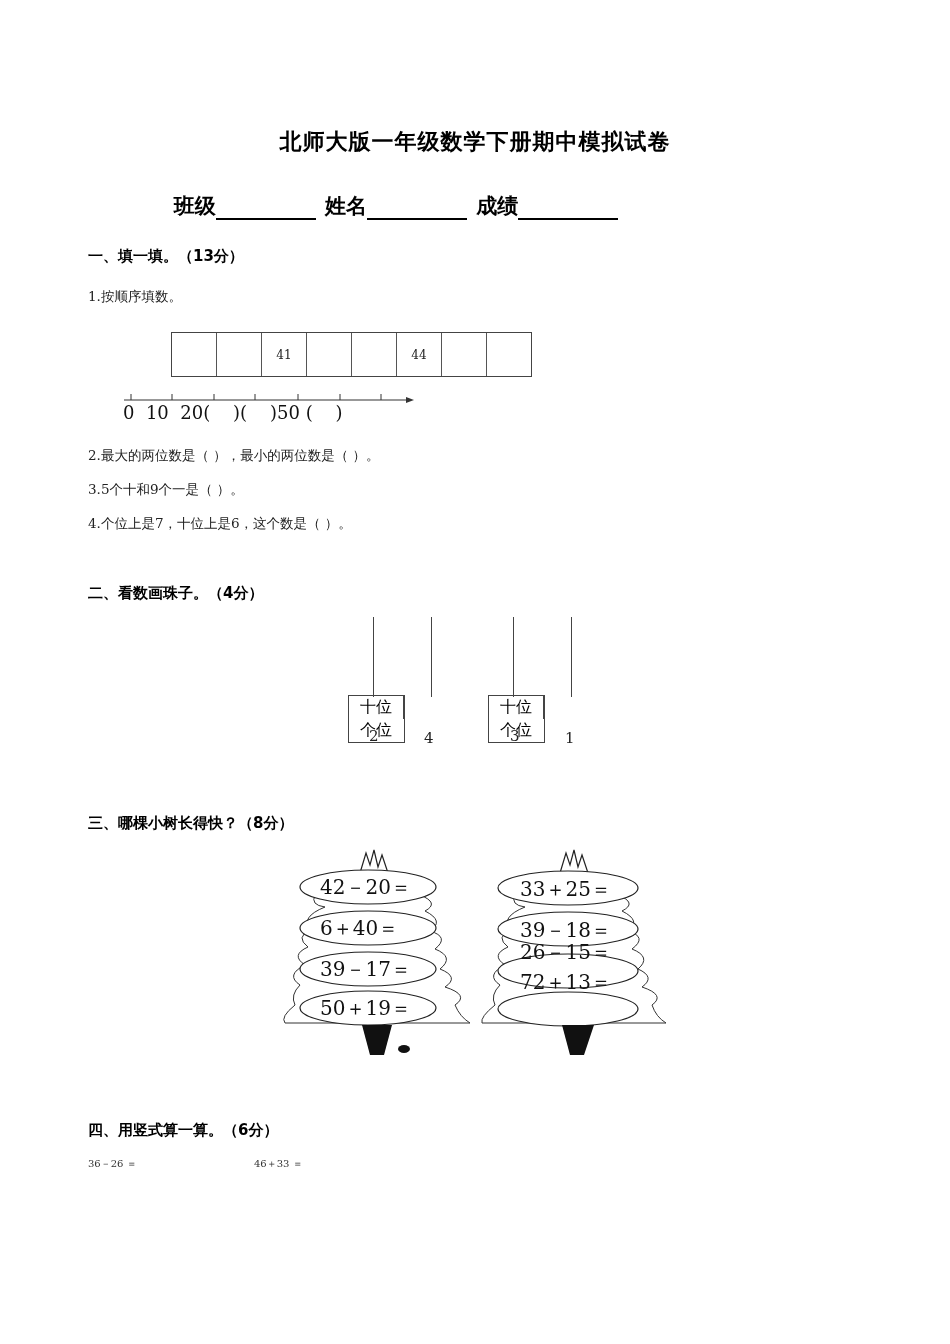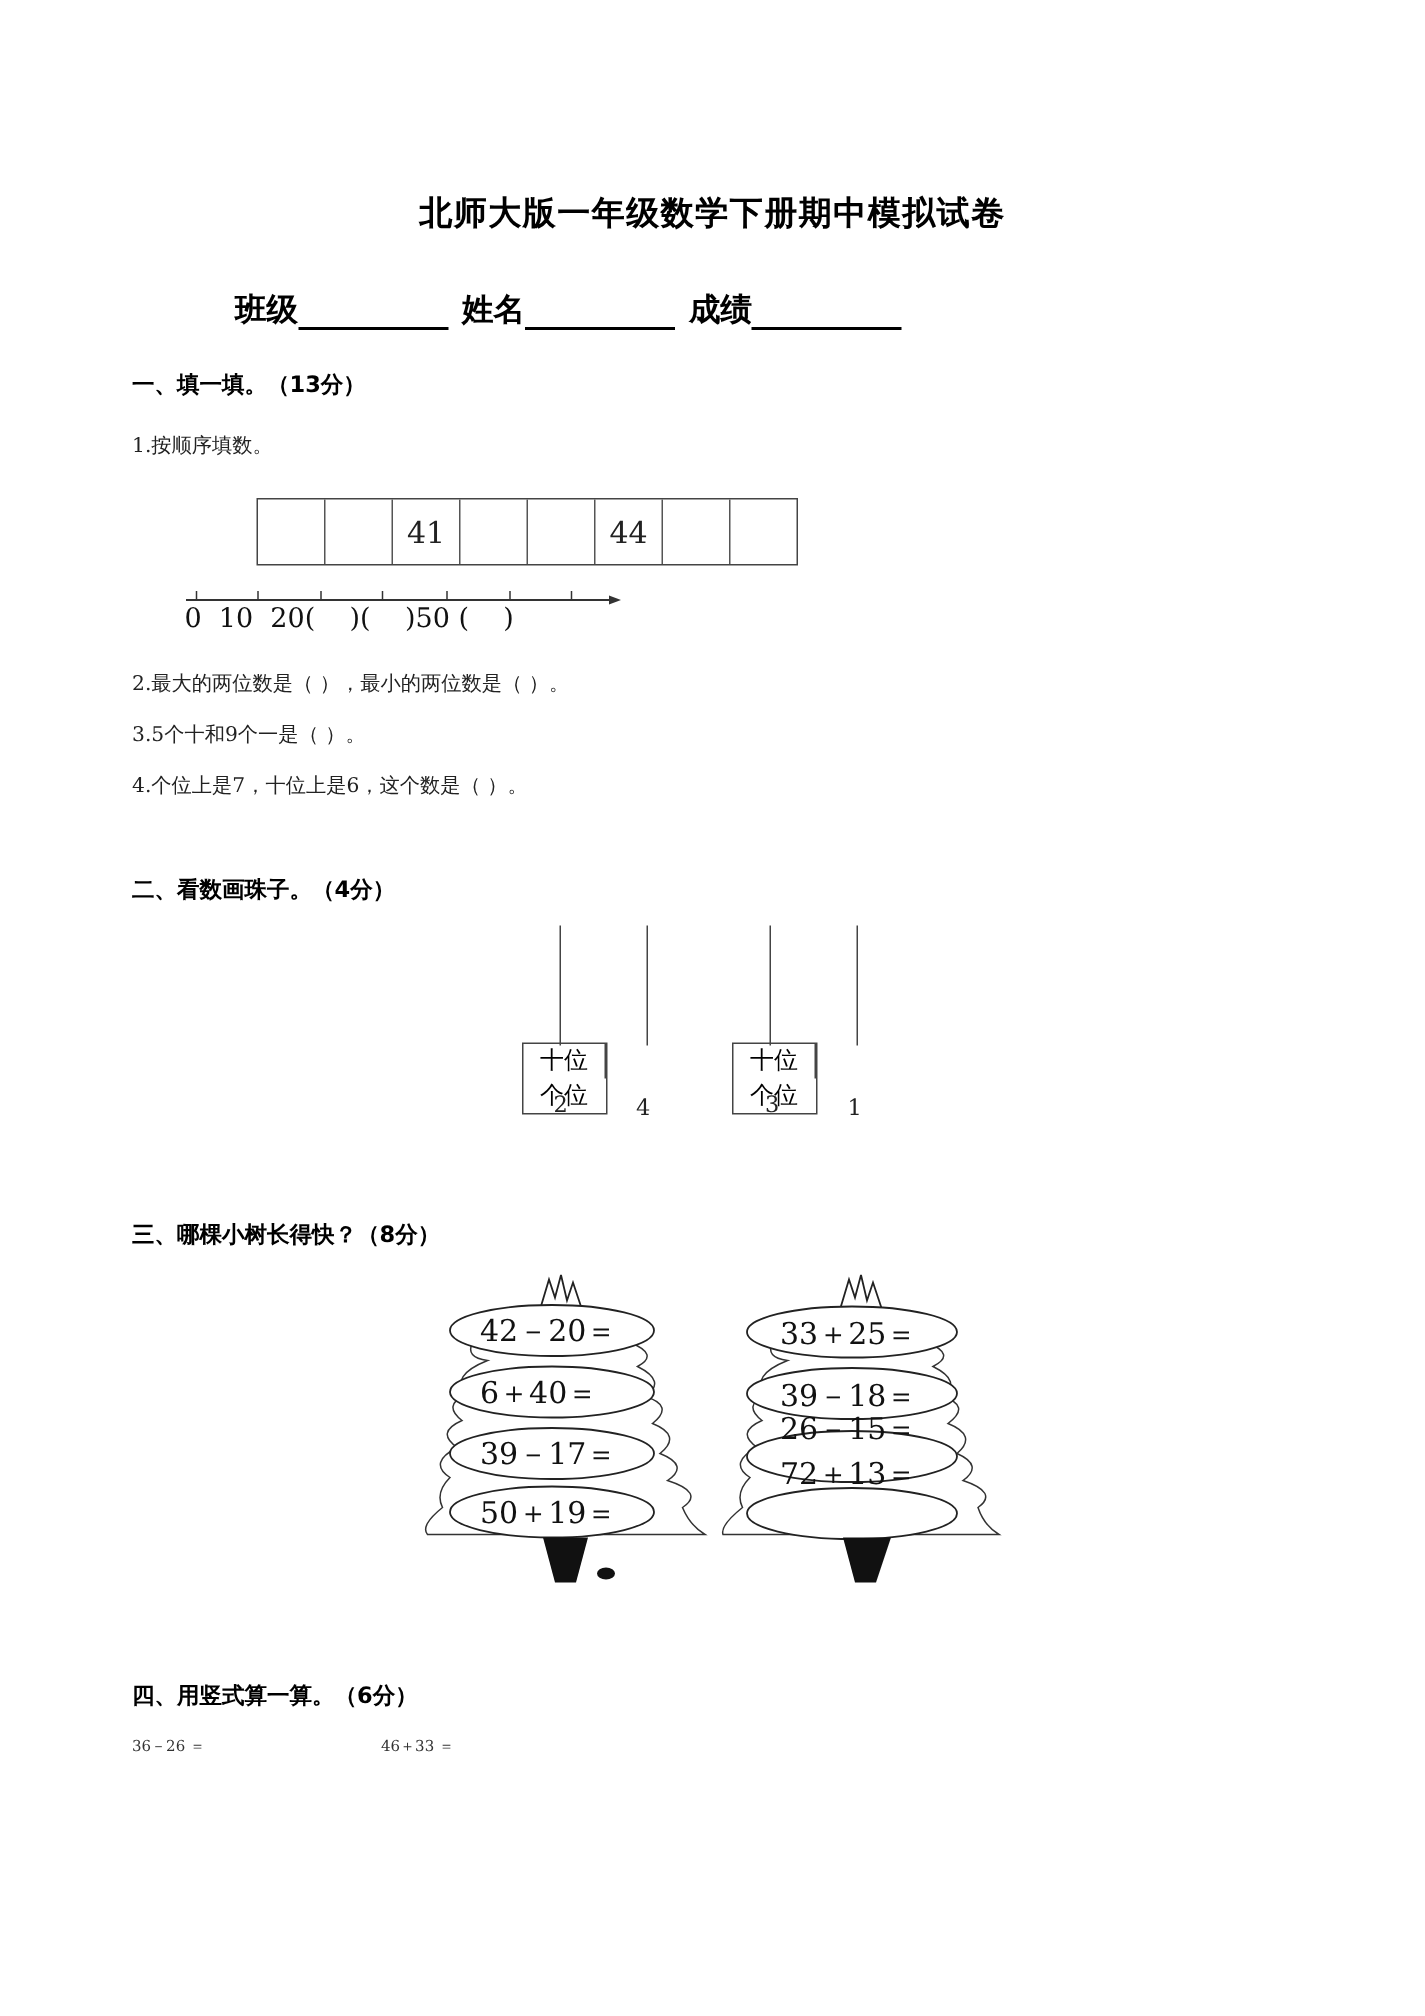--- a/index.html
+++ b/index.html
@@ -2,27 +2,27 @@
 <html><head>
 <meta charset="utf-8">
 <style>
   html, body { margin: 0; padding: 0; background: #ffffff; }
   body { width: 950px; height: 1344px; position: relative; overflow: hidden;
          font-family: "DejaVu Serif", "Liberation Serif", serif; color: #000; }
   .abs { position: absolute; }
   .title { left: 0; width: 950px; top: 127px; text-align: center;
            font-family: "DejaVu Sans", sans-serif; font-weight: bold; font-size: 22px; letter-spacing: 1px; }
   .info { left: 0; width: 760px; top: 192px; text-align: center;
-          font-family: "DejaVu Sans", sans-serif; font-weight: bold; font-size: 21px; }
+          font-family: "DejaVu Sans", sans-serif; font-weight: bold; font-size: 21px; padding-left: 17px; }
   .info .blank { display: inline-block; width: 100px; border-bottom: 2px solid #000; height: 22px; vertical-align: bottom; margin-right: 2px; }
   .sec { left: 88px; font-family: "DejaVu Sans", sans-serif; font-weight: bold; font-size: 15px; }
   .q { left: 88px; font-size: 13.5px; color: #222; }
   .grid { left: 171px; top: 332px; display: flex; border: 1px solid #444; }
   .grid .cell { width: 44px; height: 43px; border-right: 1px solid #555; display: flex;
-                align-items: center; justify-content: center; font-size: 20px; color: #222; }
+                align-items: center; justify-content: center; font-size: 12px; color: #222; }
   .grid .cell:last-child { border-right: none; }
   .numline { left: 124px; top: 392px; width: 290px; height: 14px; }
   .nl-labels { left: 123px; top: 402px; font-size: 18px; white-space: pre; color: #111; }
   .abacus-box { display: flex; border: 1px solid #444; flex-direction: column; }
   .abacus-box .cell { width: 54px; height: 23px; display: flex; align-items: center; justify-content: center;
                       font-size: 16px; border-right: 1px solid #444; }
   .abacus-box .cell:last-child { border-right: none; }
   .rod { width: 1px; background: #444; height: 80px; }
   .digit { font-size: 15px; color: #222; }
   .tree-eq { font-size: 20px; color: #111; }

